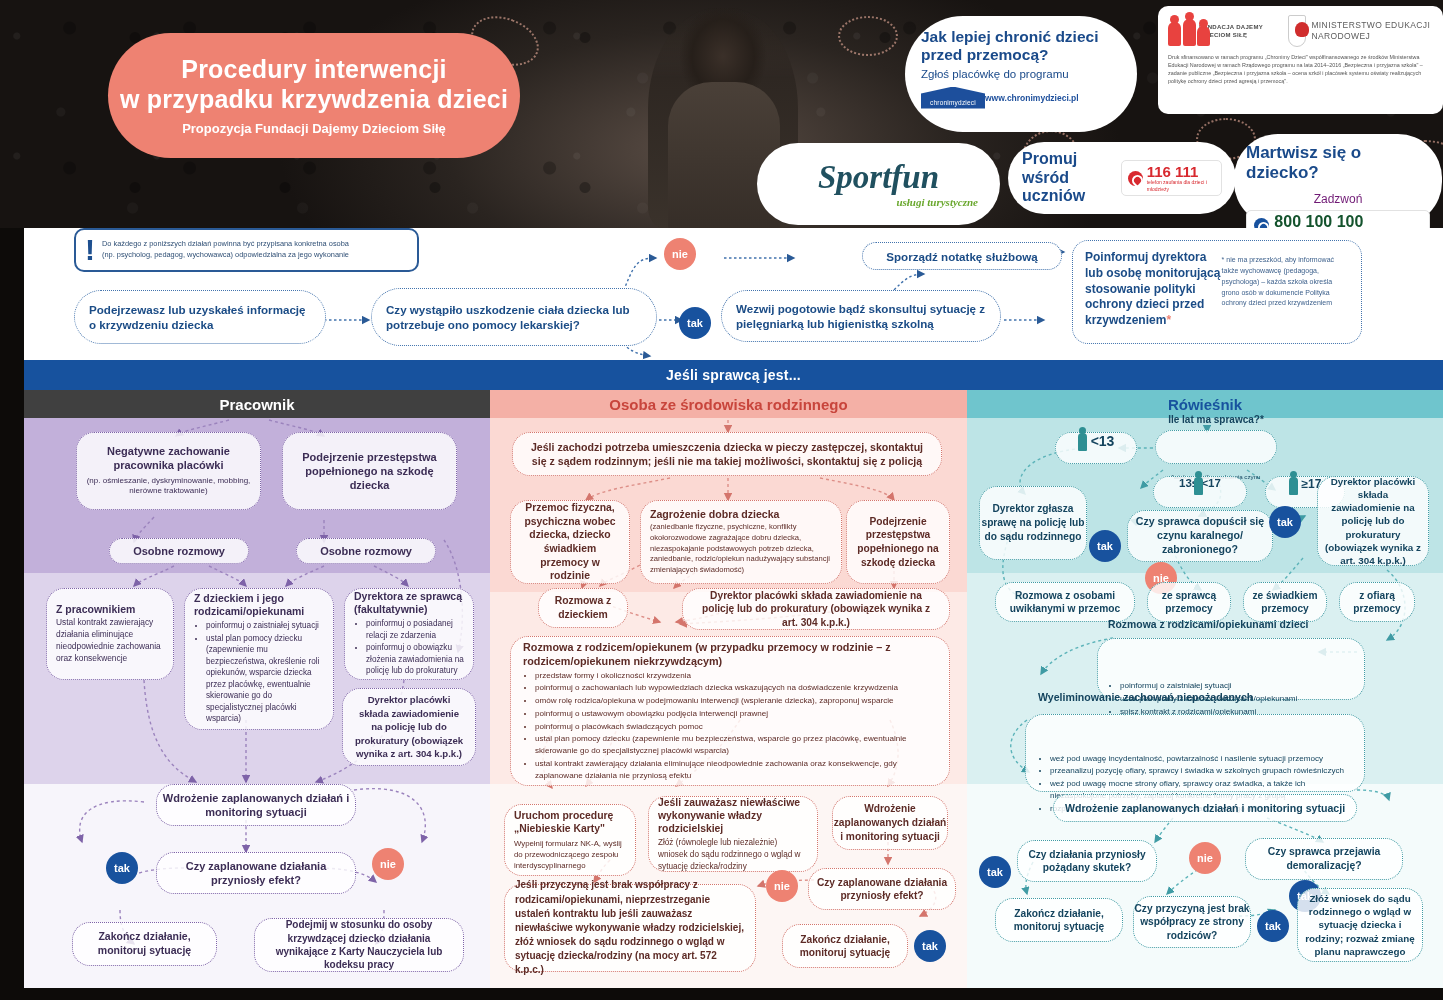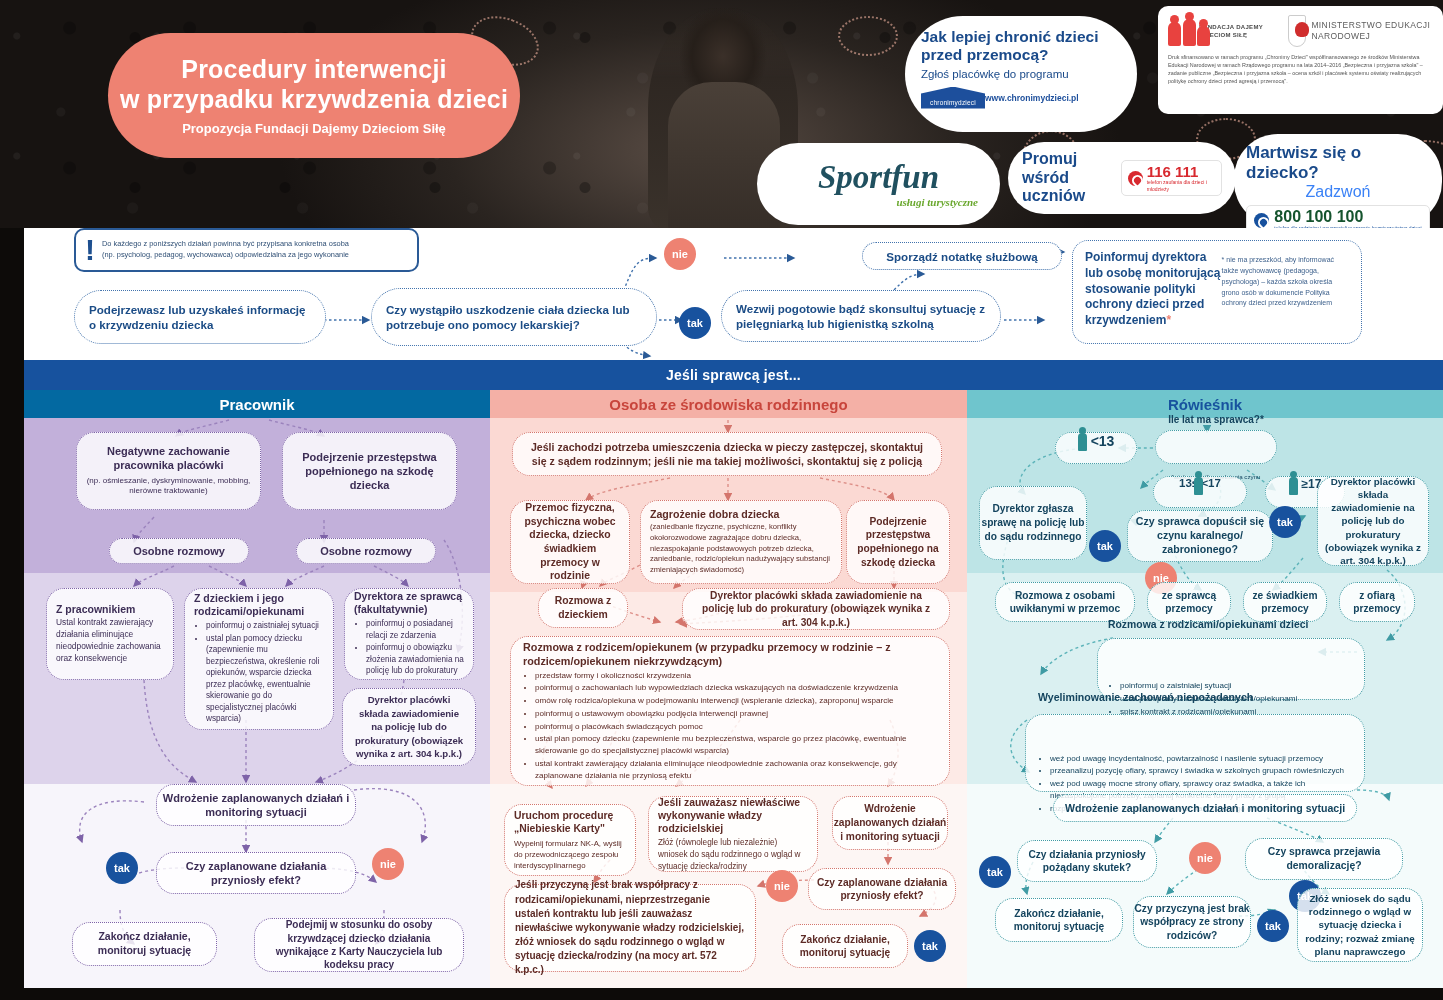--- a/index.html
+++ b/index.html
@@ -102,21 +102,21 @@
   .b-promo .h{color:#1a4a8a;font-weight:bold;font-size:16px;line-height:1.15;}
   .phone-box{background:#fff;border:1px solid #e2e2e2;border-radius:5px;padding:3px 6px;display:flex;align-items:center;gap:4px;}
   .phone-ic{width:15px;height:15px;border-radius:50%;background:#d8292f;position:relative;flex:none;}
   .phone-ic:after{content:"";position:absolute;left:4px;top:4px;width:7px;height:7px;border:2px solid #fff;border-radius:50% 50% 50% 0;transform:rotate(-45deg);}
   .ph-num{font-size:15px;font-weight:bold;color:#d8292f;line-height:1;}
   .ph-sub{font-size:5px;color:#d8292f;line-height:1.25;}
 
   .b-worry{ left:1234px; top:134px; width:208px; height:92px; border-radius:44px; padding:9px 12px;
             display:flex;flex-direction:column;align-items:center;}
   .b-worry .h{color:#1a4a8a;font-weight:bold;font-size:17px;}
-  .b-worry .s{color:#3b82f6;font-size:16px;margin-top:0;}
+  .b-worry .s{color:#701a75;font-size:12px;margin-top:9px;}
   .blue-ph{background:#fff;border:1px solid #e2e2e2;border-radius:5px;padding:3px 7px;margin-top:4px;display:flex;align-items:center;gap:5px;}
   .blue-ph .phone-ic{background:#17519e;}
   .blue-ph .ph-num{color:#14532d;font-size:16px;}
   .blue-ph .ph-sub{color:#17519e;}
 
   
   .flowband{ position:absolute; left:24px; top:228px; width:1419px; height:132px; background:#fff; }
 
   .note{
     position:absolute; left:50px; top:0px; width:345px; height:44px;
@@ -144,21 +144,21 @@
 
   
   .cols{ position:absolute; left:24px; top:390px; width:1419px; height:610px; display:flex; }
   .col{ position:relative; height:610px; }
   .col-a{ width:466px; }
   .col-b{ width:477px; }
   .col-c{ width:476px; }
 
   .colhead{ height:28px; display:flex; align-items:center; justify-content:center;
             font-weight:bold; font-size:15px; }
-  .ca .colhead{ background:#0369a1; color:#fff; }
+  .ca .colhead{ background:#404040; color:#fff; }
   .cb .colhead{ background:#f4b0a6; color:#c8453c; }
   .cc .colhead{ background:#6fc5cd; color:#17529e; }
 
   .zone{ position:absolute; left:0; width:100%; }
   
   .ca .z1{ top:28px;  height:155px; background:#c2b0da; }
   .ca .z2{ top:183px; height:211px; background:#ddd3eb; }
   .ca .z3{ top:394px; height:216px; background:#f7f5fb; }
   
   .cb .z1{ top:28px;  height:174px; background:#fbd9d3; }

